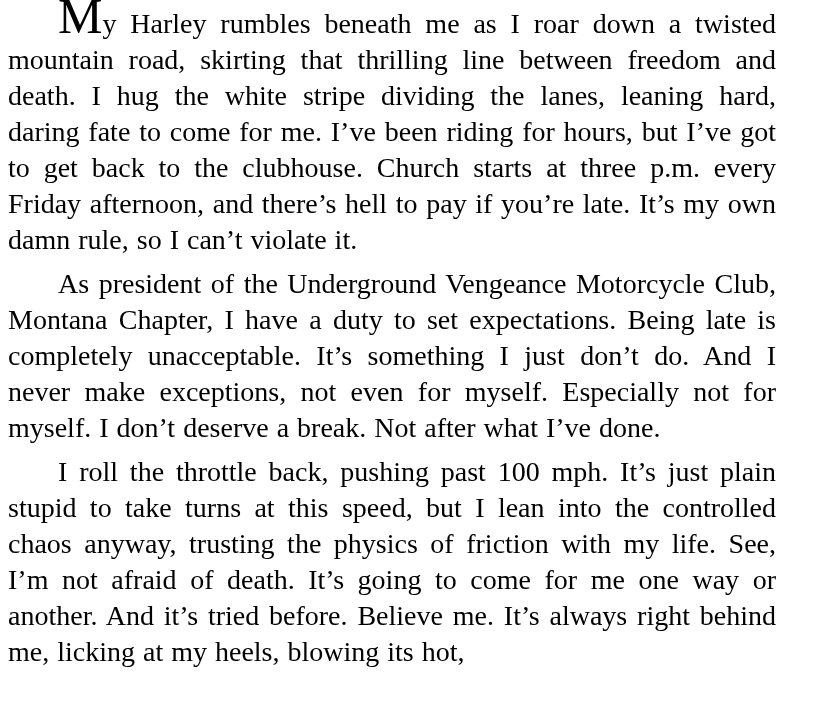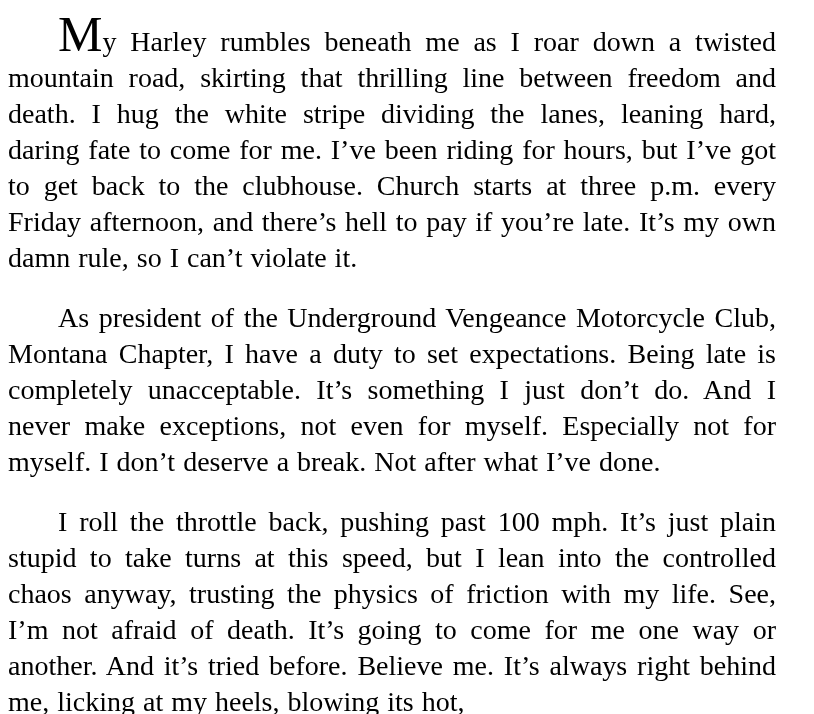--- a/index.html
+++ b/index.html
@@ -7,34 +7,34 @@
     padding: 0;
     background: #ffffff;
   }
   .page {
     position: relative;
     box-sizing: border-box;
     width: 814px;
     height: 714px;
     background: #ffffff;
     overflow: hidden;
-    padding: 24px 38px 0 8px;
+    padding: 6px 38px 0 8px;
     font-family: "Liberation Serif", "DejaVu Serif", serif;
     font-size: 28px;
     line-height: 36px;
     color: #000000;
     text-align: justify;
   }
   .page p {
     margin: 0;
     text-indent: 50px;
     word-spacing: 1px;
   }
   .page p + p {
-    margin-top: 24px;
+    margin-top: 8px;
   }
   .initial-cap {
     font-size: 50px;
     line-height: 0;
     vertical-align: baseline;
   }
 </style>
 </head>
 <body>
 

